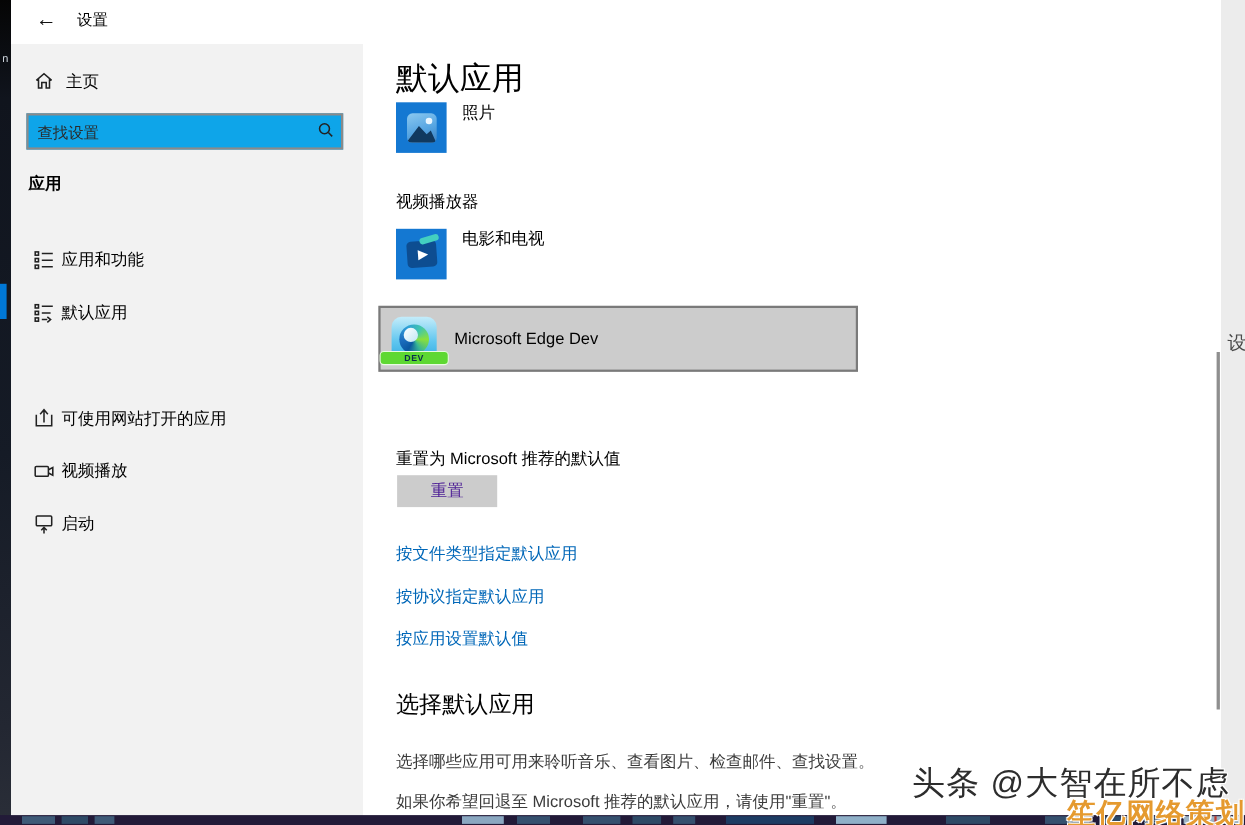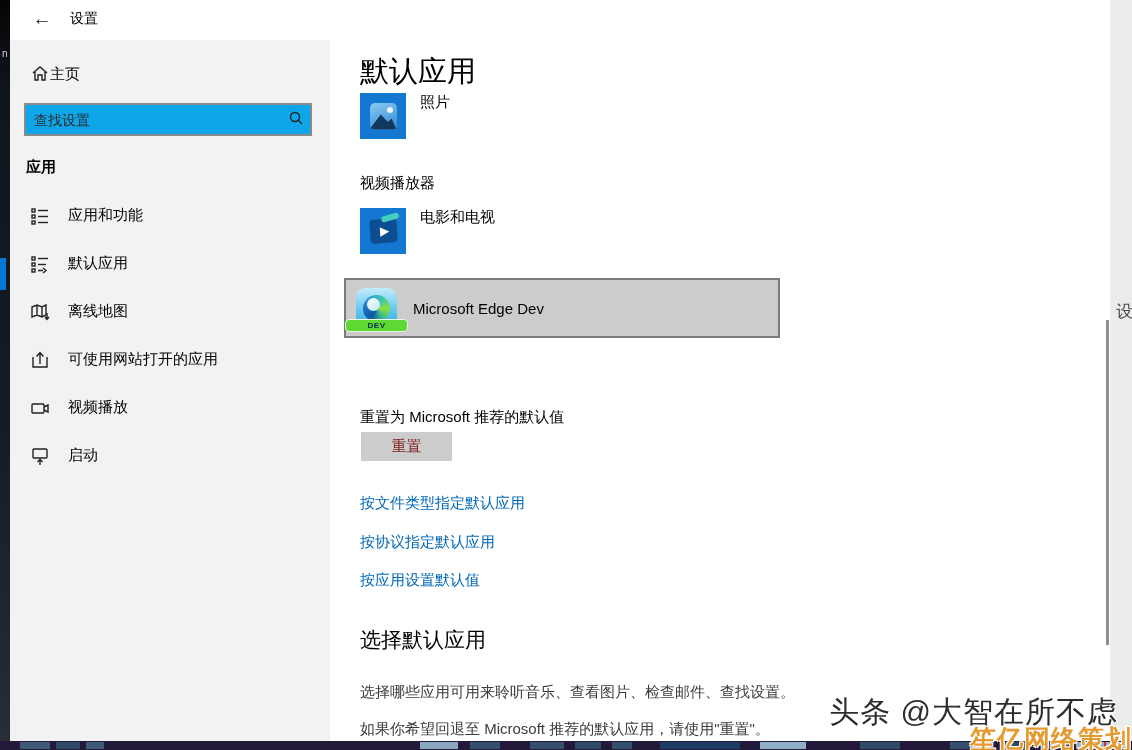--- a/index.html
+++ b/index.html
@@ -25,33 +25,33 @@
     display:flex; align-items:center; justify-content:center; cursor:pointer; }
   .win-title { position:absolute; left:60px; top:10px; font-size:14px; color:#000; }
   .win-controls { position:absolute; right:4px; top:2px; display:flex; }
   .win-btn { width:38px; height:30px; display:flex; align-items:center; justify-content:center;
     font-size:13px; color:#111; cursor:pointer; }
   .win-btn.max { font-size:15px; }
   .win-btn.close { font-size:14px; }
 
   
   .sidebar { position:absolute; left:0; top:40px; width:320px; height:702px; background:#f2f2f2; }
-  .home-row { position:absolute; left:12px; top:20px; display:flex; align-items:center; gap:0;
+  .home-row { position:absolute; left:12px; top:20px; display:flex; align-items:center; gap:10px;
     padding:4px 8px; cursor:pointer; }
   .home-row .label { font-size:15px; color:#000; }
   .search-box { position:absolute; left:14px; top:63px; width:288px; height:33px; background:#0ea5e9;
     border:2px solid #8a8a8a; display:flex; align-items:center; }
   .search-box input { flex:1; border:none; outline:none; font-size:14px; color:#1a1a1a; padding:0 8px;
     font-family:inherit; background:transparent; }
   .search-box input::placeholder { color:#2b2b2b; opacity:1; }
   .search-glyph { width:28px; text-align:center; color:#555; font-size:15px; cursor:pointer; }
   .section-label { position:absolute; left:16px; top:118px; font-size:15px; font-weight:bold; color:#000; }
 
-  .nav-item { position:absolute; left:0; width:320px; height:40px; display:flex; align-items:flex-start;
-    gap:18px; padding-left:20px; cursor:pointer; }
+  .nav-item { position:absolute; left:0; width:320px; height:40px; display:flex; align-items:flex-end;
+    gap:6px; padding-left:20px; cursor:pointer; }
   .nav-item .nav-label { font-size:15px; color:#000; white-space:nowrap; }
   .nav-icon { width:20px; height:20px; flex:0 0 20px; display:flex; align-items:center; justify-content:center; }
   .accent-bar { position:absolute; left:-10px; width:6px; height:32px; background:#0078d7; top:4px; }
 
   
   .main { position:absolute; left:320px; top:0; width:780px; height:742px; background:#fff; }
   .page-title { position:absolute; left:30px; top:52px; font-size:29px; font-weight:300; color:#000; }
   .cat-label { position:absolute; left:30px; font-size:15px; color:#000; }
   .app-row { position:absolute; left:24px; display:flex; align-items:flex-start; gap:14px; padding:6px;
     cursor:pointer; }
@@ -80,21 +80,21 @@
   .edge-swirl { width:27px; height:27px; border-radius:50%;
     background:conic-gradient(from 210deg,#0a57a0,#1d6fc0,#2f9fd8,#40c6ae,#8ae03c,#37b694,#0a57a0); position:relative; }
   .edge-swirl::after { content:""; position:absolute; left:4px; top:3px; width:13px; height:13px;
     border-radius:50%; background:linear-gradient(135deg,#ffffff,#bfe6f5); }
   .dev-badge { position:absolute; left:50%; transform:translateX(-50%); bottom:-3px; background:#5ed832;
     border:1px solid #eafbe2; border-radius:4px; color:#0a2e4c; font-size:8px; font-weight:bold;
     padding:1px 22px; letter-spacing:0.5px; }
 
   .reset-caption { position:absolute; left:30px; top:408px; font-size:15px; color:#000; }
   .reset-btn { position:absolute; left:31px; top:432px; width:91px; height:29px; background:#cccccc;
-    border:none; font-size:15px; color:#7f1d1d; cursor:pointer; font-family:Liberation Sans, sans-serif; }
+    border:none; font-size:15px; color:#4c1d95; cursor:pointer; font-family:Liberation Sans, sans-serif; }
 
   .link { position:absolute; left:30px; font-size:15px; color:#0067b8; cursor:pointer; }
 
   .choose-title { position:absolute; left:30px; top:626px; font-size:21px; font-weight:400; color:#000; }
   .choose-desc { position:absolute; left:30px; top:683px; font-size:15px; color:#3b3b3b; }
   .choose-hint { position:absolute; left:30px; top:720px; font-size:15px; color:#3b3b3b; }
 
   
   .scrollbar-thumb { position:absolute; left:1096px; top:320px; width:3px; height:325px; background:#8f8f8f;
     cursor:pointer; z-index:3; }
@@ -182,29 +182,20 @@
             <path d="M8 4.5 H18"></path>
           <rect x="2" y="9" width="3" height="3"></rect>
             <path d="M8 10.5 H16"></path>
           <rect x="2" y="15" width="3" height="3"></rect>
             <path d="M8 16.5 H13 M13 14 L16 16.5 L13 19"></path>
         </svg>
       </span>
       <span class="nav-label">默认应用</span>
     </div>
 
-    <div class="nav-item" style="top:262px">
-      <span class="nav-icon">
-        <svg class="line-icon" width="20" height="20" viewBox="0 0 20 20">
-          <path d="M2 5 L7 3 L12 5 L16 3 V13 L12 15 L7 13 L2 15 Z M7 3 V13 M12 5 V15"></path>
-          <path d="M17 11 V17 M15 15 L17 17.5 L19 15"></path>
-        </svg>
-      </span>
-      <span class="nav-label">离线地图</span>
-    </div>
 
     <div class="nav-item" style="top:310px">
       <span class="nav-icon">
         <svg class="line-icon" width="20" height="20" viewBox="0 0 20 20">
           <path d="M3 7 V17 H17 V7"></path>
             <path d="M10 14 V3 M6.5 6.5 L10 2.5 L13.5 6.5"></path>
         </svg>
       </span>
       <span class="nav-label">可使用网站打开的应用</span>
     </div>

